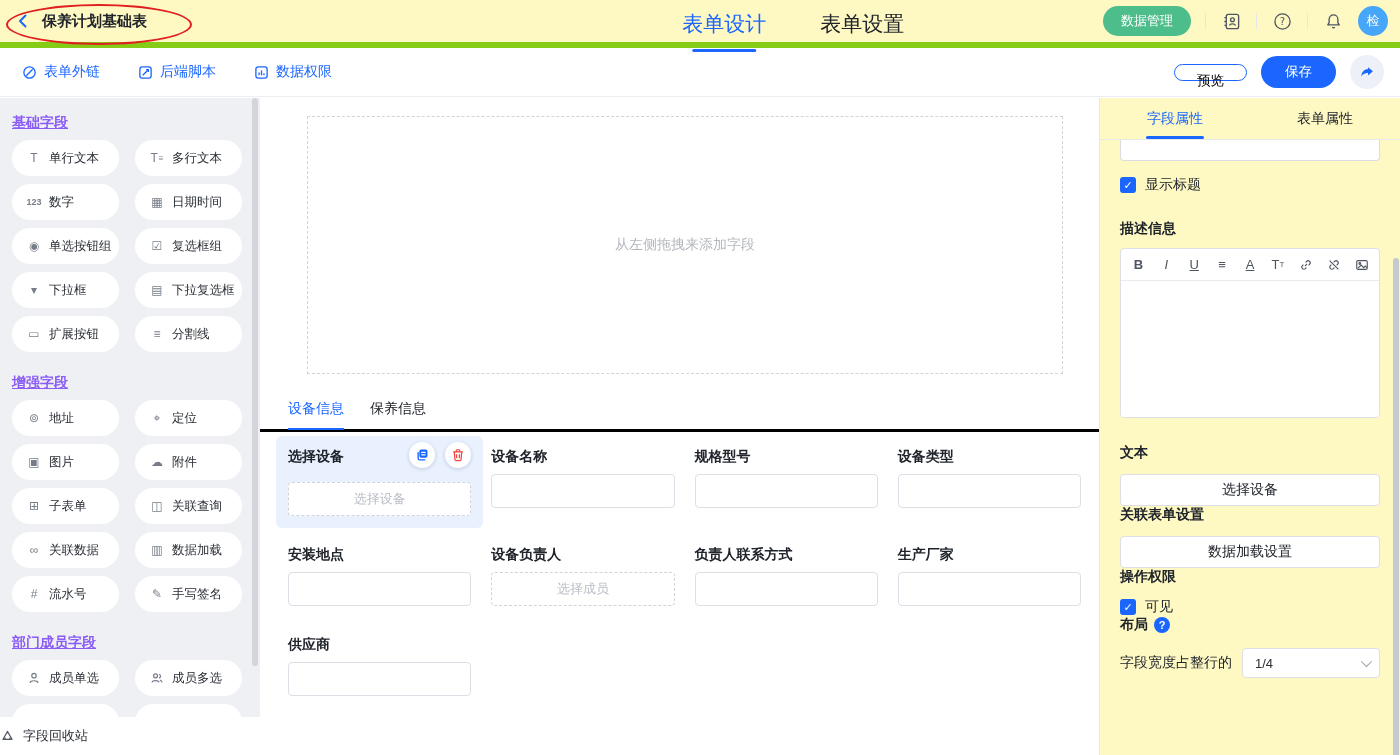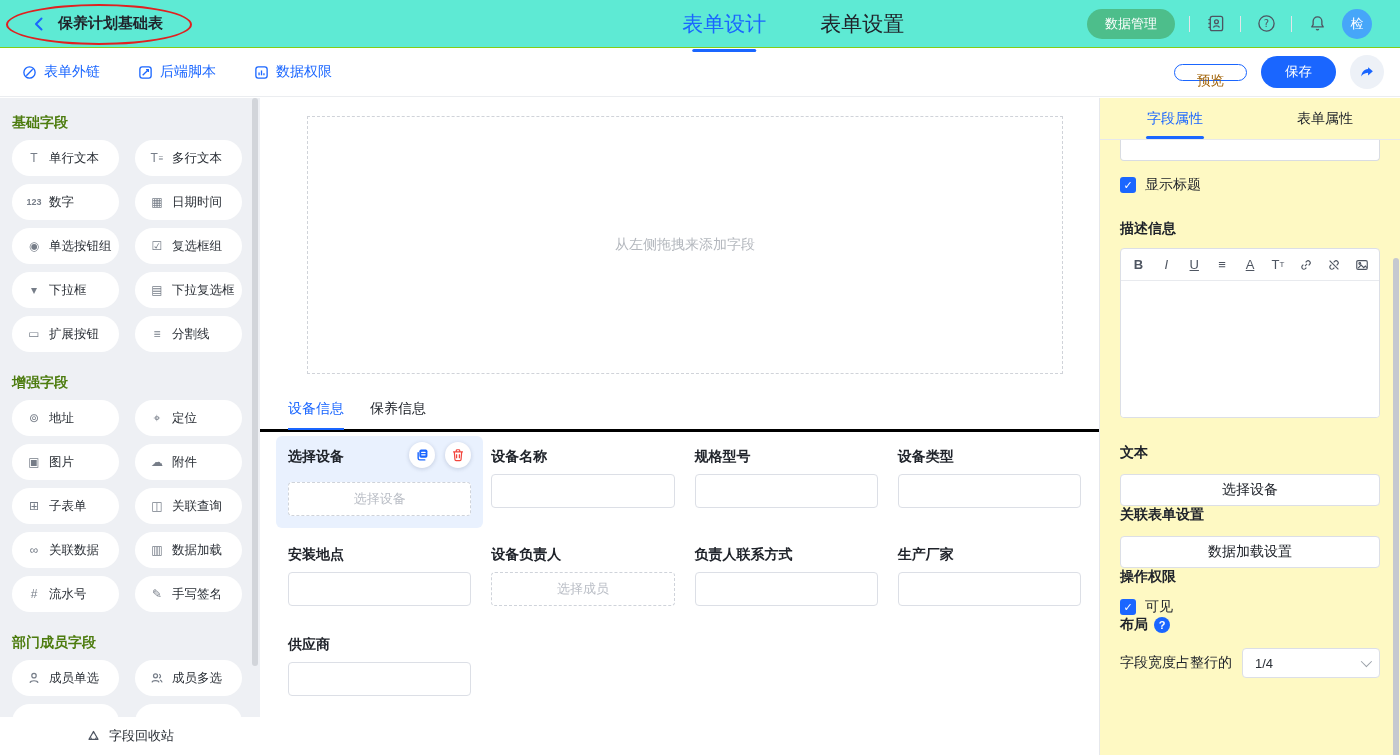--- a/index.html
+++ b/index.html
@@ -1,56 +1,56 @@
 <!DOCTYPE html>
 <html><head>
 <meta charset="utf-8">
 <style>
   * { box-sizing: border-box; margin: 0; padding: 0; }
   html,body { width:1400px; height:755px; overflow:hidden; }
   body { font-family:"Liberation Sans","DejaVu Sans",sans-serif; background:#fff; color:#20242b; position:relative; }
 
   
-  .topbar { position:relative; height:48px; background:#5eead4; border-bottom:1px solid #84cc16; display:flex; align-items:center; padding:0 28px; }
+  .topbar { position:relative; height:48px; background:#fef9c3; border-bottom:6px solid #84cc16; display:flex; align-items:center; padding:0 12px; }
   .tb-left { display:flex; align-items:center; gap:8px; position:relative; z-index:2; }
   .back-btn { width:22px; height:22px; display:flex; align-items:center; justify-content:center; cursor:pointer; }
   .doc-title { font-size:15px; font-weight:600; color:#20242b; }
   .annotation { position:absolute; left:6px; top:4px; width:186px; height:41px; border:2.5px solid #e02020; border-radius:50%; pointer-events:none; z-index:3; }
   .tb-tabs { position:absolute; left:50%; transform:translateX(-8%); top:0; height:48px; display:flex; gap:54px; align-items:center; }
   .tb-tab { position:relative; height:55px; display:flex; align-items:center; font-size:21px; color:#20242b; cursor:pointer; }
   .tb-tab.active { color:#1a66ff; }
   .tb-tab.active::after { content:""; position:absolute; left:50%; transform:translateX(-50%); bottom:0; width:64px; height:3px; background:#1a66ff; border-radius:2px; }
   .tb-right { margin-left:auto; display:flex; align-items:center; gap:14px; }
   .btn-green { height:30px; padding:0 18px; border-radius:15px; background:#4dbe8b; color:#fff; font-size:13px; display:flex; align-items:center; border:none; cursor:pointer;text-align:right; }
   .tb-sep { width:1px; height:16px; background:#e3e5e9; }
   .tb-icon { width:22px; height:22px; display:flex; align-items:center; justify-content:center; cursor:pointer; }
   .avatar { width:30px; height:30px; border-radius:50%; background:#46a6f9; color:#fff; font-size:13px; display:flex; align-items:center; justify-content:center; cursor:pointer; }
 
   
   .toolbar { height:49px; background:#fff; border-bottom:1px solid #ebedf0; display:flex; align-items:center; padding:0 16px; }
   .tool-links { display:flex; gap:38px; align-items:center; padding-left:6px; }
   .tool-link { display:flex; align-items:center; gap:7px; color:#1a66ff; font-size:14px; cursor:pointer; }
   .tool-right { margin-left:auto; display:flex; align-items:center; gap:14px; }
-  .btn-outline { height:17px; padding:7px 22px; border-radius:16px; border:1px solid #1a66ff; background:#fff; color:#a16207; font-size:13.5px; cursor:pointer; }
+  .btn-outline { height:17px; padding:7px 22px; border-radius:16px; border:1px solid #1a66ff; background:#fff; color:#000000; font-size:13.5px; cursor:pointer; }
   .btn-primary { height:32px; padding:0 24px; border-radius:16px; border:none; background:#1a66ff; color:#fff; font-size:13.5px; cursor:pointer; }
   .btn-share { width:34px; height:34px; border-radius:50%; background:#edf1f7; border:none; display:flex; align-items:center; justify-content:center; cursor:pointer; }
 
   
   .content { position:absolute; top:98px; left:0; right:0; bottom:0; display:flex; }
 
   
   .sidebar { width:260px; background:#eef0f4; position:relative; overflow:hidden; padding:16px 12px 0 12px; flex:none; }
-  .sec-title { font-size:14px; font-weight:700; color:#4d7c0f; height:20px; margin-bottom:6px; }
+  .sec-title { font-size:14px; font-weight:700; color:#8b5cf6; height:20px; margin-bottom:6px;text-decoration:underline; }
   .section { margin-bottom:22px; }
   .pill-grid { display:grid; grid-template-columns:107px 107px; column-gap:16px; row-gap:8px; }
   .pill { height:36px; background:#fff; border-radius:18px; display:flex; align-items:center; padding:0 6px 0 13px; cursor:grab; white-space:nowrap; }
   .pi { width:18px; margin-right:6px; color:#767d88; font-size:12px; text-align:center; flex:none; display:inline-flex; align-items:center; justify-content:center; }
   .pi small { font-size:8px; margin-left:1px; }
   .pl { font-size:12.5px; color:#2a2f36; }
-  .recycle-bar { position:absolute; left:0; right:0; bottom:0; height:38px; background:#fff; display:flex; align-items:center; justify-content:center; gap:8px; font-size:13px; color:#2a2f36; cursor:pointer; z-index:2; }
+  .recycle-bar { position:absolute; left:0; right:0; bottom:0; height:38px; background:#fff; display:flex; align-items:center; justify-content:flex-start; gap:8px; font-size:13px; color:#2a2f36; cursor:pointer; z-index:2; }
   .sb-scroll { position:absolute; top:0; right:2px; width:6px; height:568px; border-radius:3px; background:#d2d5da; }
 
   
   .canvas { flex:1; background:#fff; position:relative; overflow:hidden; }
   .dropzone { margin:18px 36px 0 47px; height:258px; border:1px dashed #d0d3d9; display:flex; align-items:center; justify-content:center; color:#b4b8be; font-size:14px; }
   .ctabs { display:flex; gap:26px; margin-top:26px; padding:0 18px 0 28px; border-bottom:3px solid #000000; }
   .ctab { font-size:14px; padding-bottom:10px; color:#20242b; cursor:pointer; }
   .ctab.active { color:#1a66ff; border-bottom:2px solid #1a66ff; margin-bottom:-1px; font-weight:500; }
   .fields { display:grid; grid-template-columns:repeat(4,1fr); column-gap:20px; row-gap:28px; padding:14px 18px 30px 28px; }
   .cell { position:relative; }

